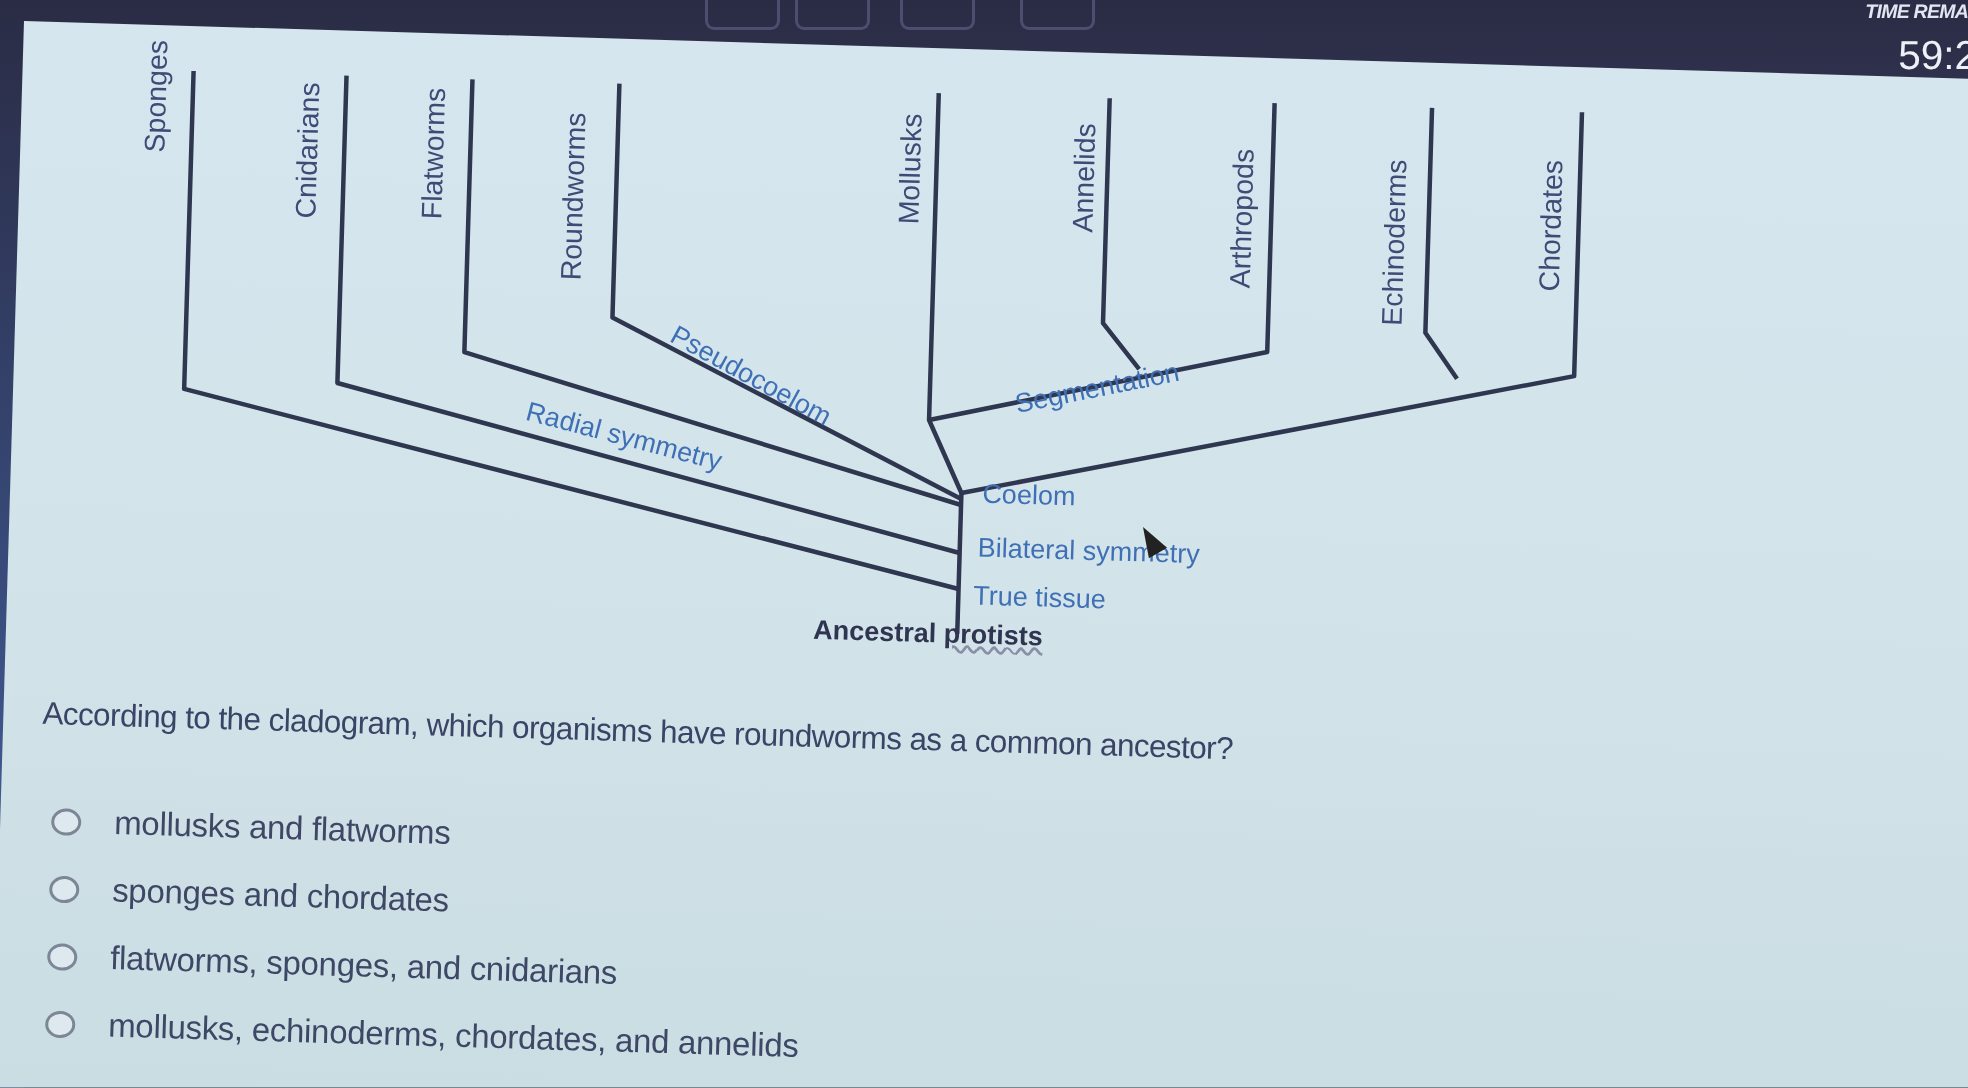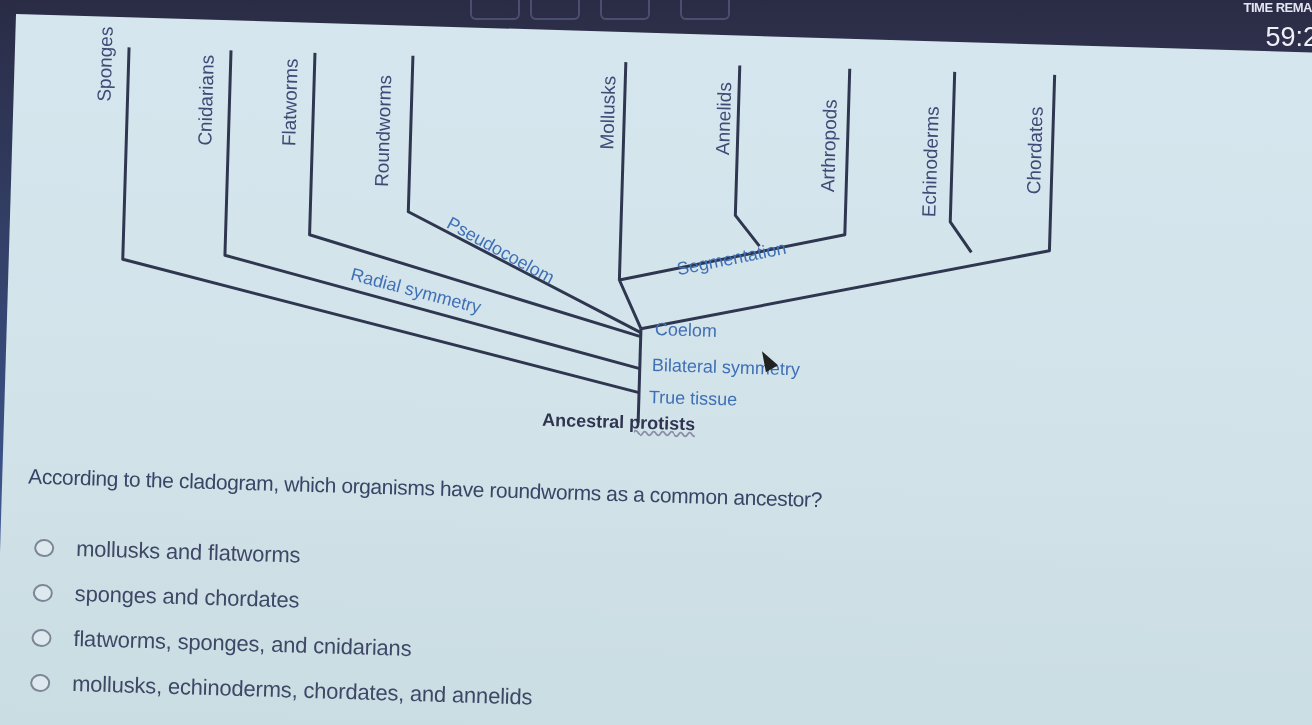--- a/index.html
+++ b/index.html
@@ -11,21 +11,21 @@
     .topbar {
       position: absolute; left: 0; top: 0; width: 1312px; height: 70px;
       background: linear-gradient(180deg, #2a2c45 0%, #31334f 100%);
     }
     .topbar .tb-icon {
       position: absolute; top: 0; width: 46px; height: 18px;
       border: 2px solid #4b4e6e; border-top: none; border-radius: 0 0 6px 6px;
     }
     .timer-label {
       position: absolute; right: 0; top: 0; color: #e3e5f2; font-size: 13px;
-      font-weight: bold; letter-spacing: -0.5px; white-space: nowrap;
+      font-weight: bold; letter-spacing: -0.5px; white-space: nowrap; font-style: italic;
     }
     .timer-value {
       position: absolute; right: -6px; top: 22px; color: #eef0f8; font-size: 27px;
       white-space: nowrap;
     }
     .sidebar-strip {
       position: absolute; left: 0; top: 0; width: 16px; height: 725px;
       background: linear-gradient(180deg, #2a2c45 0%, #3a4f82 60%, #4a6bb0 100%);
     }
     .page {

